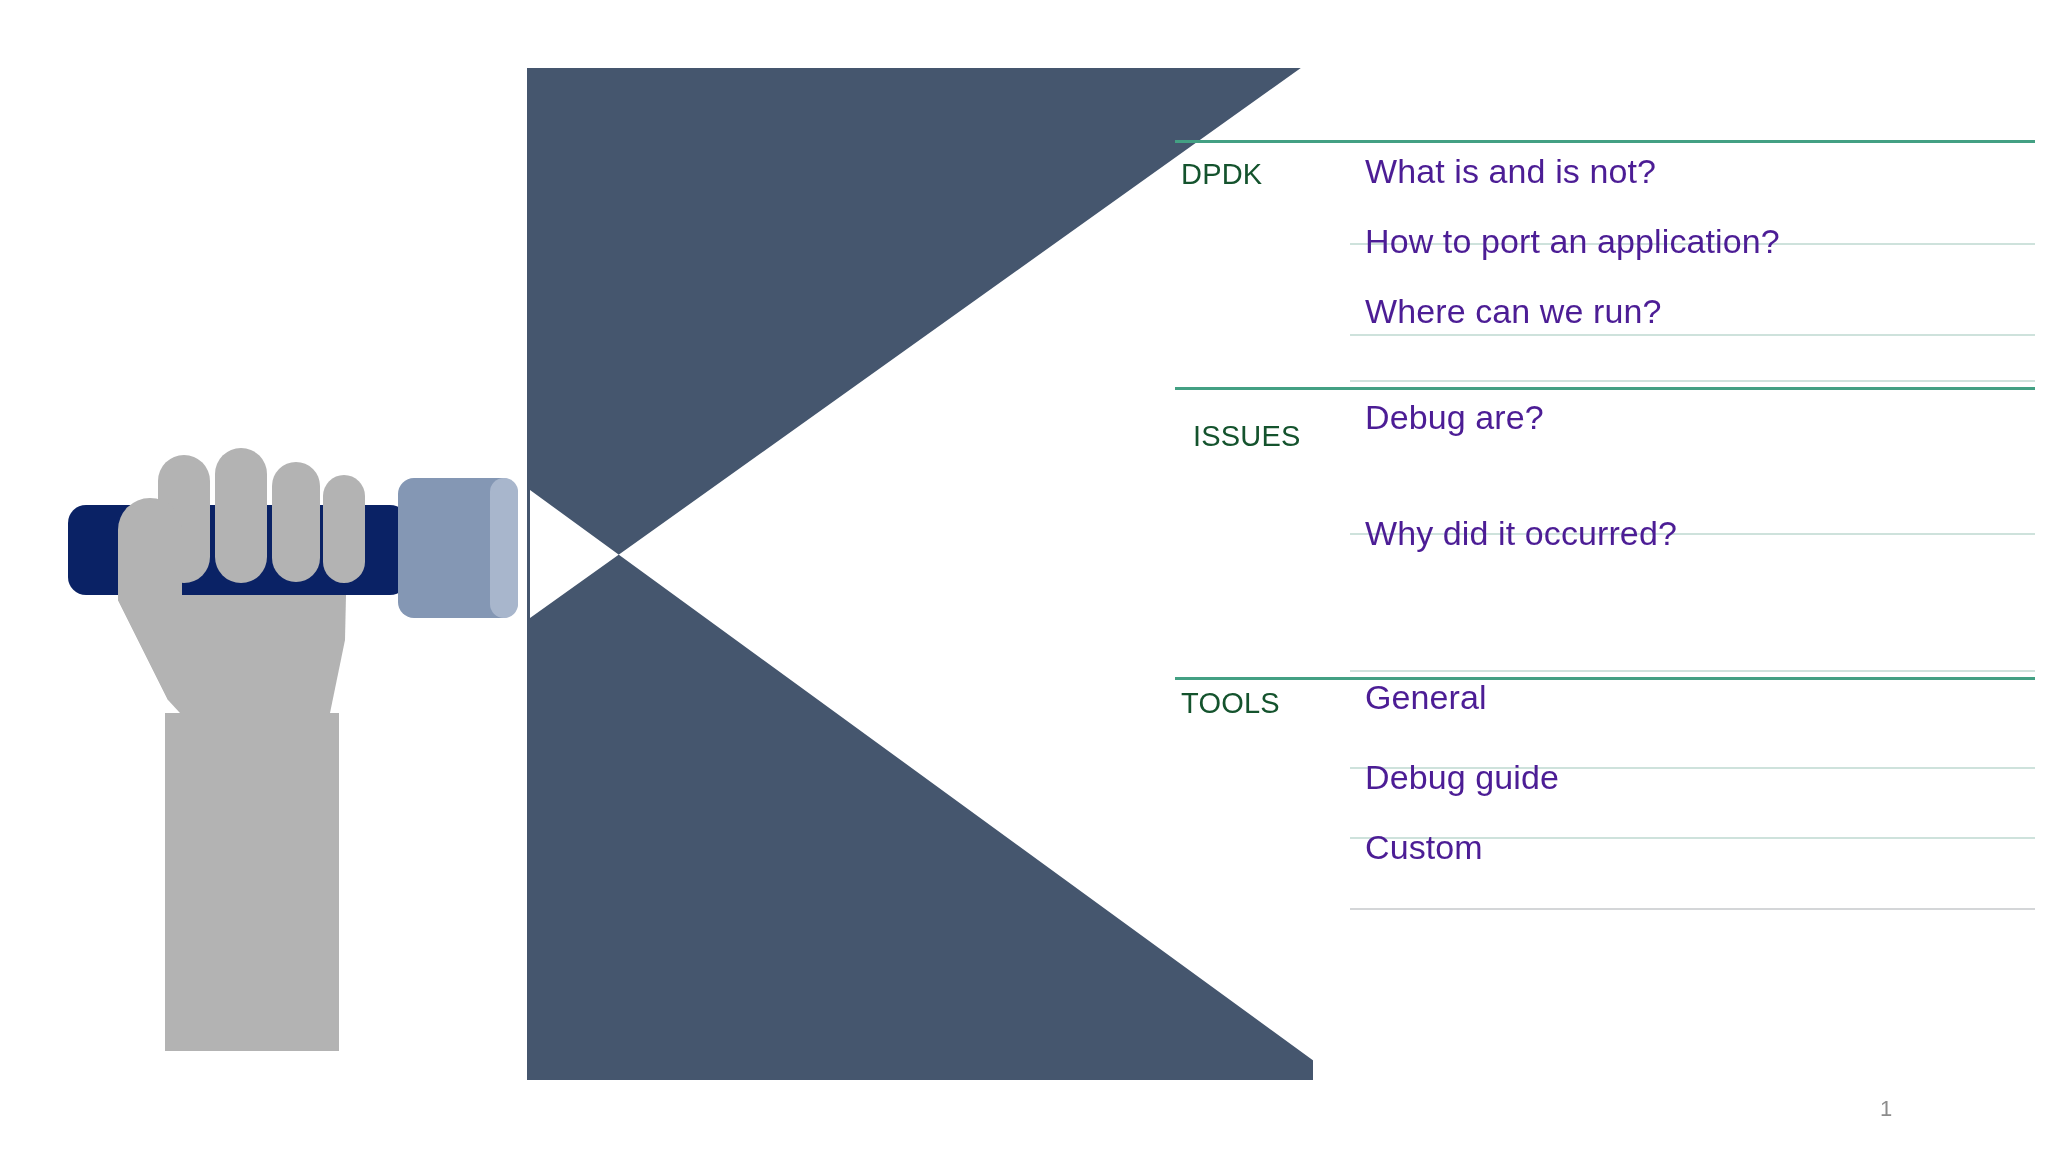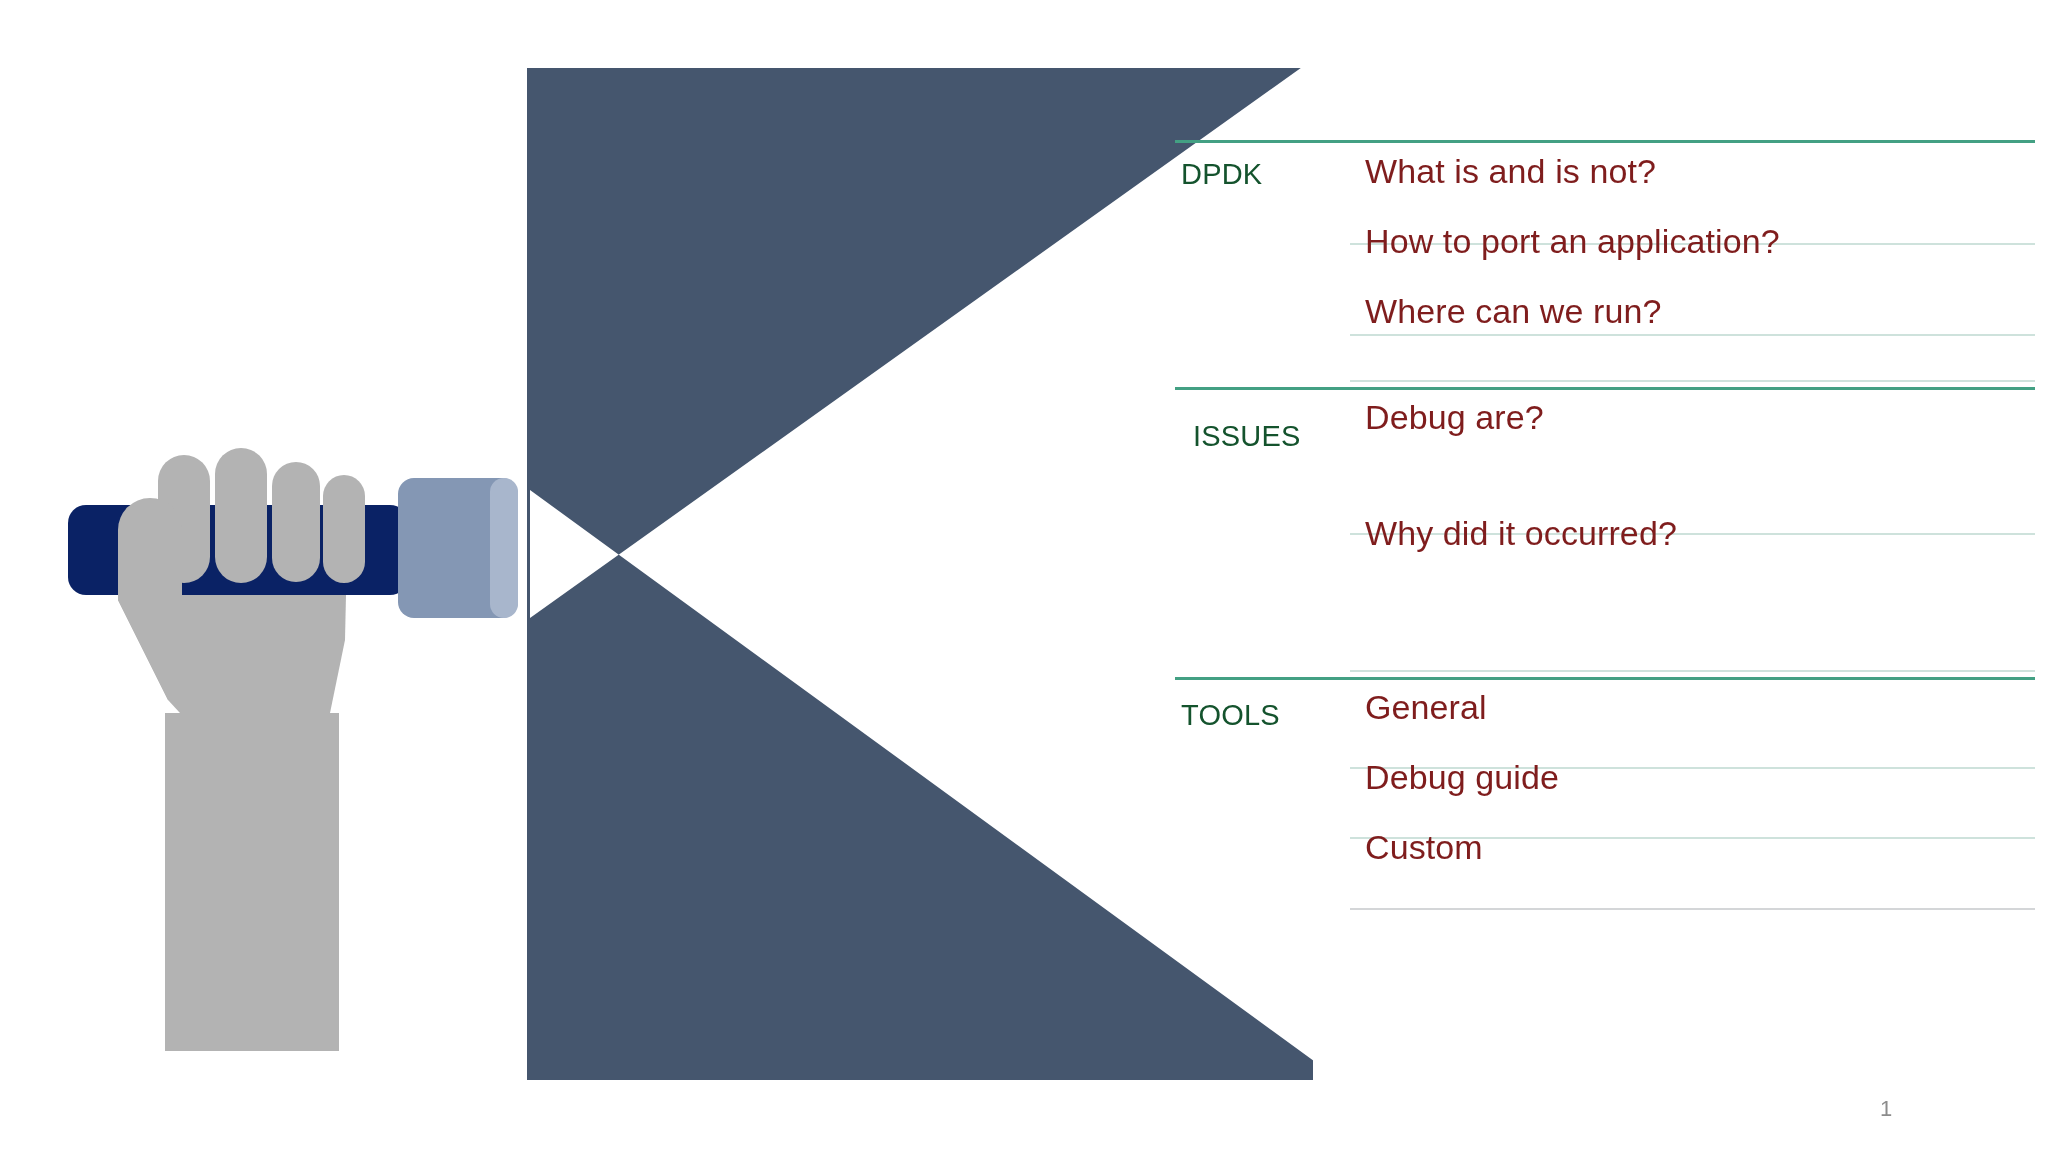--- a/index.html
+++ b/index.html
@@ -82,21 +82,21 @@
     font-weight: 400;
     color: #14532d;
     letter-spacing: 0.2px;
     white-space: nowrap;
   }
   .agenda-item {
     position: absolute;
     left: 190px;
     font-size: 34px;
     font-weight: 400;
-    color: #7f1d1d;
+    color: #4c1d95;
     letter-spacing: 0.1px;
     white-space: nowrap;
   }
 
   
   #page-number {
     position: absolute;
     left: 1880px;
     top: 1096px;
     font-size: 22px;
@@ -174,23 +174,23 @@
 
       <div class="agenda-item" style="top:18px;">Debug are?</div>
 
       <div class="rule-minor" style="top:153px;"></div>
       <div class="agenda-item" style="top:122px;margin-top:12px;">Why did it occurred?</div>
     </div>
 
     <div class="agenda-section" style="position:absolute; top:530px; left:0; width:860px;">
       <div class="rule-minor" style="top:0px;"></div>
       <div class="rule-major" style="top:7px;"></div>
-      <div class="section-label" style="top:29px;">TOOLS</div>
-
-      <div class="agenda-item" style="top:18px;">General</div>
+      <div class="section-label" style="top:17px;">TOOLS</div>
+
+      <div class="agenda-item" style="top:8px;">General</div>
 
       <div class="rule-minor" style="top:97px;"></div>
       <div class="agenda-item" style="top:88px;">Debug guide</div>
 
       <div class="rule-minor" style="top:167px;"></div>
       <div class="agenda-item" style="top:158px;">Custom</div>
 
       <div class="rule-minor neutral" style="top:238px;"></div>
     </div>
   </div>

